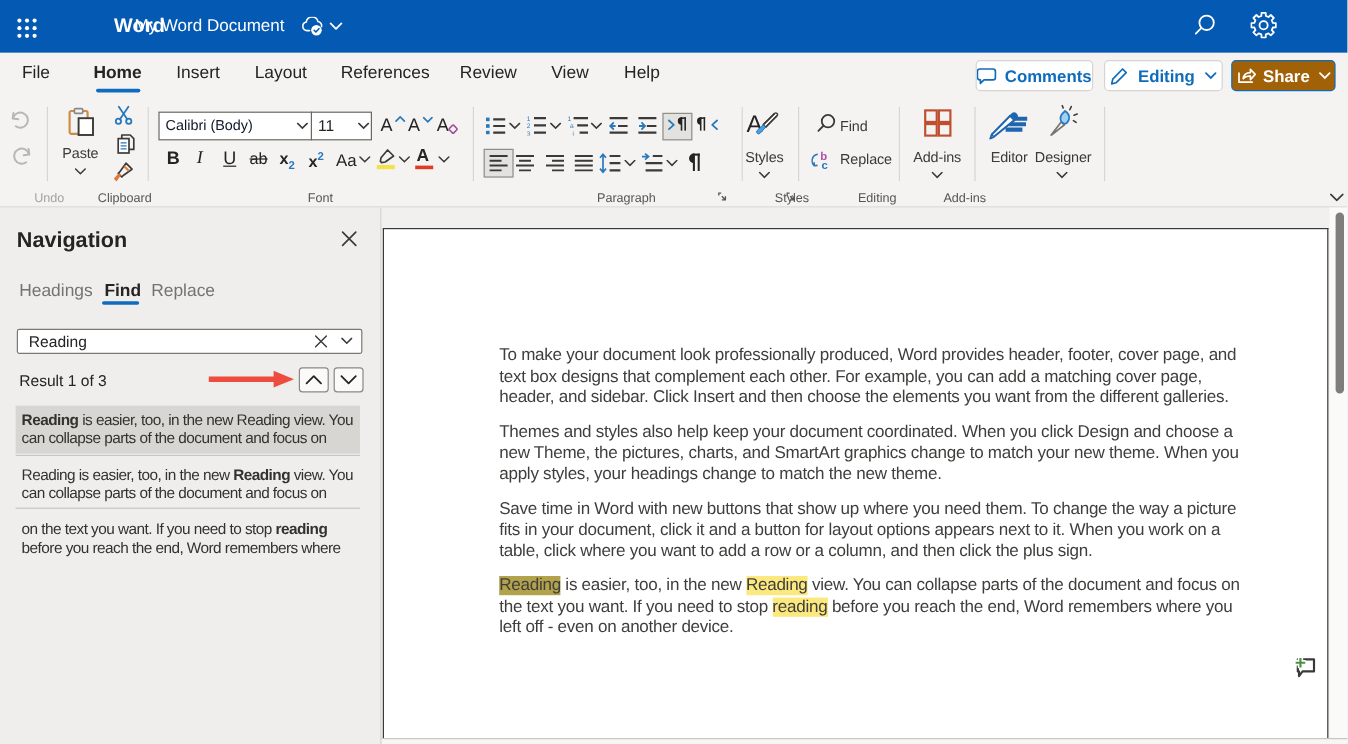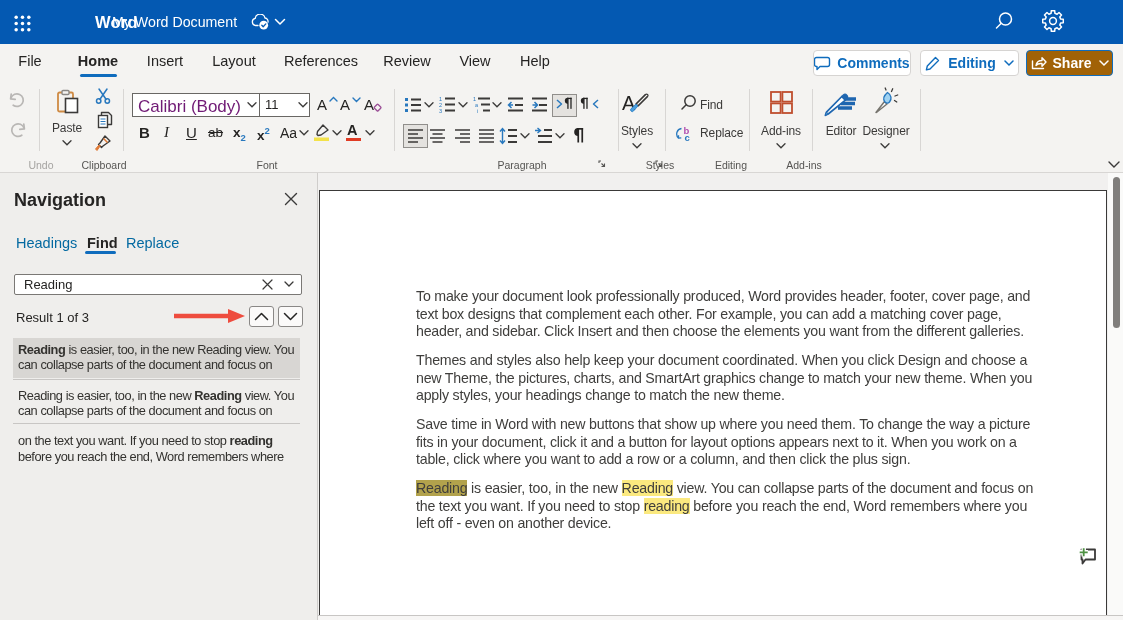--- a/index.html
+++ b/index.html
@@ -24,21 +24,21 @@
 
 #ribbon { left:0; top:79px; width:1123px; height:94px; background:#f4f3f1; border-bottom:1px solid #d8d6d4; }
 .rdiv { position:absolute; top:89px; width:1px; height:62px; background:#d8d6d4; }
 .rlabel { position:absolute; top:159px; font-size:10.5px; color:#565553; transform:translateX(-50%); white-space:nowrap;margin-left:23px; }
 .ricontext { position:absolute; font-size:12px; color:#3b3a39; white-space:nowrap; letter-spacing:-0.1px; }
 .chev { position:absolute; }
 
 
 #navpanel { left:0; top:173px; width:318px; height:447px; background:#efeeec; border-right:1px solid #cfcdcb; }
 #navtitle { left:14px; top:190px; font-size:18px; font-weight:bold; color:#252423; }
-.navtab { position:absolute; top:235px; font-size:14.5px; color:#0369a1; }
+.navtab { position:absolute; top:235px; font-size:14.5px; color:#737373; }
 #findu { left:85px; top:251px; width:31px; height:3px; background:#0f6cbd; border-radius:2px; }
 #searchbox { left:14px; top:274px; width:288px; height:21px; background:#fff; border:1px solid #7a7875; border-radius:2px; font-size:13px; color:#252423; line-height:19px; padding-left:9px; }
 #resulttxt { left:16px; top:310px; font-size:13px; color:#252423; }
 .navbtn { position:absolute; top:306px; width:25px; height:21px; background:#fbfaf9; border:1px solid #8a8886; border-radius:3px; }
 .res { position:absolute; left:13px; width:287px; font-size:12.8px; line-height:15.8px; color:#33322f; letter-spacing:-0.45px; padding:4px 0 5px 5px; white-space:nowrap; }
 .ressep { position:absolute; left:13px; width:287px; height:1px; background:#c8c6c4; }
 
 
 #canvas { left:318px; top:173px; width:805px; height:442px; background:#f1f0ef; }
 #page { left:319px; top:190px; width:788px; height:425px; background:#fff; border:1.4px solid #3a3938; border-bottom:none; }
@@ -156,21 +156,21 @@
 <svg class="abs" style="left:94px;top:134px" width="18" height="18" viewBox="0 0 18 18">
   <path d="M11 2 L16 7 L9 12 L7.5 13.5 L4.5 10.5 L6 9 z" fill="none" stroke="#3b3a39" stroke-width="1.4" stroke-linejoin="round"></path>
   <path d="M6.5 11.5 L3 16.5 L1.5 15 L5 11" fill="#e07a37" stroke="#e07a37" stroke-width="1"></path>
   <path d="M9.5 4.5 L13.5 8.5" stroke="#e07a37" stroke-width="1.6"></path>
 </svg>
 <div class="rlabel" style="left:81px">Clipboard</div>
 <div class="rdiv" style="left:123px"></div>
 
 <div class="abs" style="left:132px;top:93px;width:178px;height:24px;background:#fff;border:1px solid #696764"></div>
 <div class="abs" style="left:259px;top:93px;width:1px;height:24px;background:#696764"></div>
-<div class="abs" style="left:138px;top:97px;font-size:17px;color:#701a75">Calibri (Body)</div>
+<div class="abs" style="left:138px;top:97px;font-size:12px;color:#0f172a">Calibri (Body)</div>
 <svg class="chev" style="left:247px;top:102px" width="10" height="6" viewBox="0 0 10 6">
     <path d="M1 .8 l4 4 l4 -4" fill="none" stroke="#3b3a39" stroke-width="1.3" stroke-linecap="round"></path>
   </svg>
 <div class="abs" style="left:265px;top:97px;font-size:13px;color:#252423">11</div>
 <svg class="chev" style="left:298px;top:102px" width="10" height="6" viewBox="0 0 10 6">
     <path d="M1 .8 l4 4 l4 -4" fill="none" stroke="#3b3a39" stroke-width="1.3" stroke-linecap="round"></path>
   </svg>
 
 <div class="abs" style="left:317px;top:96px;font-size:15px;color:#252423">A</div>
 <svg class="abs" style="left:329px;top:96px" width="9" height="6" viewBox="0 0 9 6">

